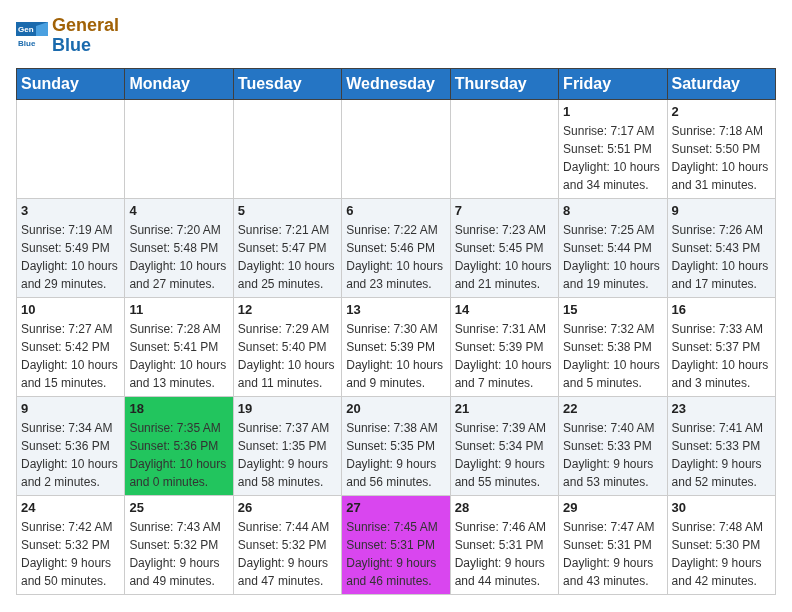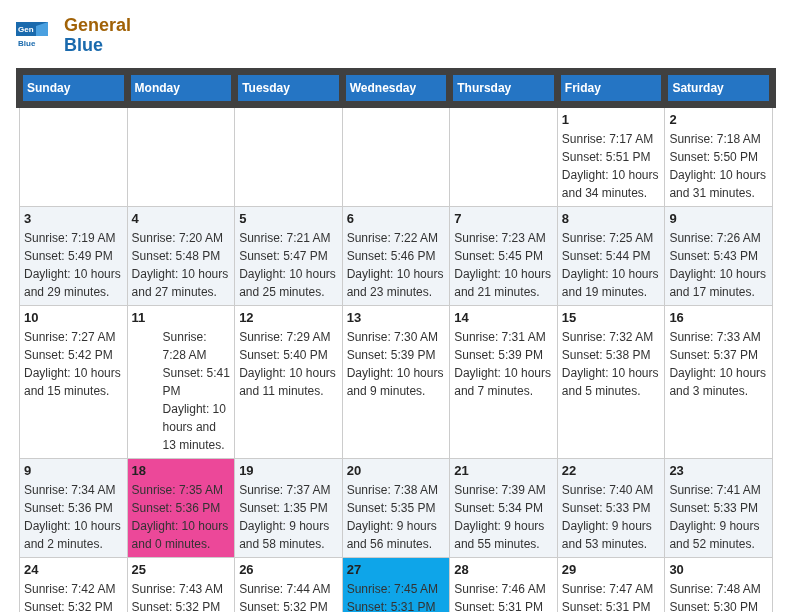--- a/index.html
+++ b/index.html
@@ -12,21 +12,21 @@
     }
     .header-area {
       display: flex;
       justify-content: space-between;
       align-items: flex-start;
       margin-bottom: 12px;
     }
     .logo {
       display: flex;
       align-items: center;
-      gap: 16px;
+      gap: 4px;
     }
     .logo-text {
       font-size: 18px;
       font-weight: bold;
       color: #333;
       line-height: 1.1;
     }
     .logo-text span {
       color: #a16207;
     }
@@ -50,22 +50,22 @@
       width: 100%;
       border-collapse: collapse;
       font-size: 11px;
     }
     .calendar th {
       background: #2575c4;
       color: #fff;
       padding: 6px 4px;
       text-align: left;
       font-weight: bold;
-      font-size: 12px;
-      border: 7px solid #404040;
+      font-size: 16px;
+      border: 1px solid #404040;
     }
     .calendar td {
       border: 1px solid #ccc;
       vertical-align: top;
       padding: 4px;
       height: 90px;
       width: calc(100% / 7);
       background: #fff;
     }
     .calendar tr:nth-child(even) td {
@@ -193,21 +193,21 @@
       </tr>
       <tr>
         <td style="background: rgb(255, 255, 255);">
           <span class="day-number">10</span>
           <div class="day-info" style="white-space: pre-wrap;">Sunrise: 7:27 AM
 Sunset: 5:42 PM
 Daylight: 10 hours and 15 minutes.</div>
         </td>
         <td style="background: rgb(255, 255, 255);">
           <span class="day-number">11</span>
-          <div class="day-info" style="white-space: pre-wrap; margin-left: 31px;">Sunrise: 7:28 AM
+          <div class="day-info" style="white-space: pre-wrap;">Sunrise: 7:28 AM
 Sunset: 5:41 PM
 Daylight: 10 hours and 13 minutes.</div>
         </td>
         <td style="background: rgb(255, 255, 255);">
           <span class="day-number">12</span>
           <div class="day-info" style="white-space: pre-wrap;">Sunrise: 7:29 AM
 Sunset: 5:40 PM
 Daylight: 10 hours and 11 minutes.</div>
         </td>
         <td style="background: rgb(255, 255, 255);">
@@ -235,21 +235,21 @@
 Daylight: 10 hours and 3 minutes.</div>
         </td>
       </tr>
       <tr>
         <td style="background: rgb(240, 244, 248);">
           <span class="day-number">9</span>
           <div class="day-info" style="white-space: pre-wrap;">Sunrise: 7:34 AM
 Sunset: 5:36 PM
 Daylight: 10 hours and 2 minutes.</div>
         </td>
-        <td style="background: #ec4899;">
+        <td style="background: #22c55e;">
           <span class="day-number">18</span>
           <div class="day-info" style="white-space: pre-wrap;">Sunrise: 7:35 AM
 Sunset: 5:36 PM
 Daylight: 10 hours and 0 minutes.</div>
         </td>
         <td style="background: rgb(240, 244, 248);">
           <span class="day-number">19</span>
           <div class="day-info" style="white-space: pre-wrap;">Sunrise: 7:37 AM
 Sunset: 1:35 PM
 Daylight: 9 hours and 58 minutes.</div>
@@ -291,21 +291,21 @@
           <div class="day-info" style="white-space: pre-wrap;">Sunrise: 7:43 AM
 Sunset: 5:32 PM
 Daylight: 9 hours and 49 minutes.</div>
         </td>
         <td style="background: rgb(255, 255, 255);">
           <span class="day-number">26</span>
           <div class="day-info" style="white-space: pre-wrap;">Sunrise: 7:44 AM
 Sunset: 5:32 PM
 Daylight: 9 hours and 47 minutes.</div>
         </td>
-        <td style="background: #0ea5e9;">
+        <td style="background: #d946ef;">
           <span class="day-number">27</span>
           <div class="day-info" style="white-space: pre-wrap;">Sunrise: 7:45 AM
 Sunset: 5:31 PM
 Daylight: 9 hours and 46 minutes.</div>
         </td>
         <td style="background: rgb(255, 255, 255);">
           <span class="day-number">28</span>
           <div class="day-info" style="white-space: pre-wrap;">Sunrise: 7:46 AM
 Sunset: 5:31 PM
 Daylight: 9 hours and 44 minutes.</div>

